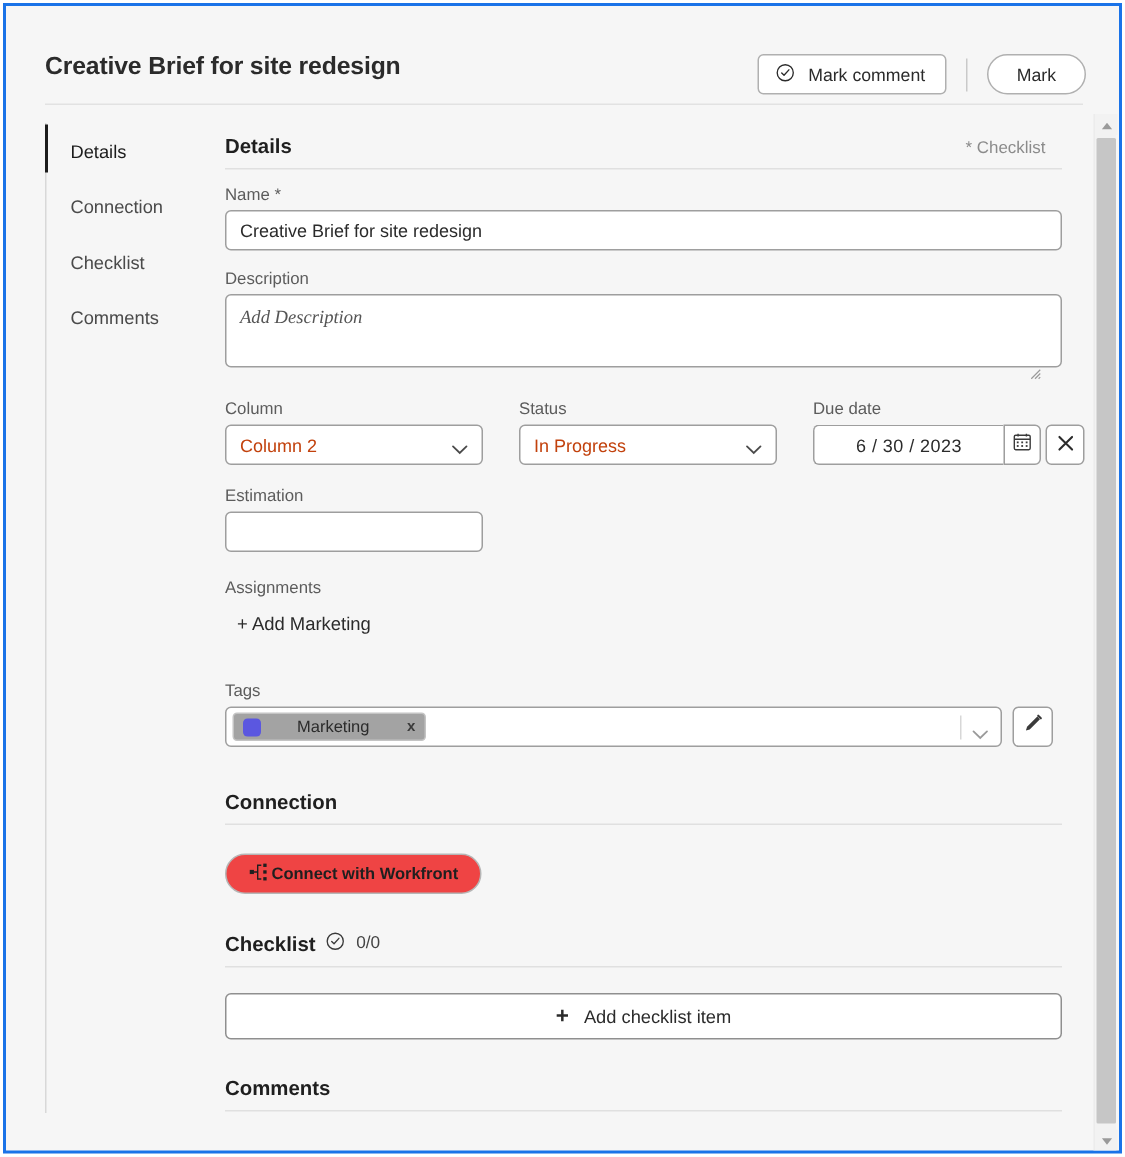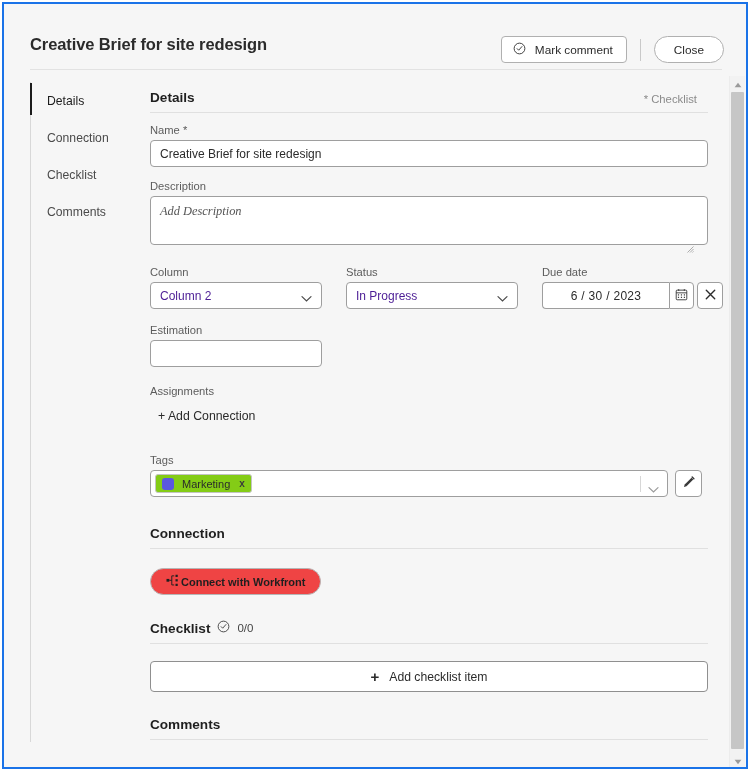--- a/index.html
+++ b/index.html
@@ -214,21 +214,21 @@
     position: relative;
     width: 172px;
     height: 27px;
     background: #ffffff;
     border: 1px solid #9e9e9e;
     border-radius: 4px;
     display: flex;
     align-items: center;
     padding: 0 9px;
     font-size: 12px;
-    color: #4c1d95;
+    color: #c2410c;
     cursor: pointer;
   }
   .caret {
     position: absolute;
     right: 9px;
     top: 9px;
   }
   .date-wrap {
     display: flex;
     align-items: center;
@@ -306,24 +306,24 @@
     background: #ffffff;
     border: 1px solid #9e9e9e;
     border-radius: 4px;
     display: flex;
     align-items: center;
     padding: 0 4px;
   }
   .tag-chip {
     display: flex;
     align-items: center;
-    gap: 8px;
+    gap: 24px;
     height: 19px;
     padding: 0 6px;
-    background: #84cc16;
+    background: #a3a3a3;
     border: 1px solid #c4c4c4;
     border-radius: 3px;
     font-size: 11px;
     color: #2b2b2b;
   }
   .tag-swatch {
     width: 12px; height: 12px;
     border-radius: 3px;
   }
   .tag-x {
@@ -443,21 +443,21 @@
       <div class="btn-mark">
         <span>
           <svg width="13" height="13" viewBox="0 0 16 16">
             <circle cx="8" cy="8" r="6.6" fill="none" stroke="#2b2b2b" stroke-width="1.1"></circle>
             <path d="M5.1 8.2 L7 10.1 L11 5.6" fill="none" stroke="#2b2b2b" stroke-width="1.1" stroke-linecap="round" stroke-linejoin="round"></path>
           </svg>
         </span>
         <span>Mark comment</span>
       </div>
       <div class="hdr-divider"></div>
-      <button class="btn-close">Close</button>
+      <button class="btn-close">Mark</button>
     </div>
 
     <div class="hdr-rule"></div>
   </div>
 
   <div class="sidebar">
     <div class="side-item active">
       <span>Details</span>
     </div>
     <div class="side-item">
@@ -560,21 +560,21 @@
 
       
       <div style="height:15px"></div>
       <div class="field-label">Estimation</div>
       <input class="est-input" value="" style="">
 
       
       <div style="height:18px"></div>
       <div class="field-label">Assignments</div>
       <div style="height:5px"></div>
-      <span class="add-assignment">+ Add Connection</span>
+      <span class="add-assignment">+ Add Marketing</span>
 
       
       <div style="height:30px"></div>
       <div class="field-label">Tags</div>
       <div class="tags-row">
         <div class="tags-box">
           <div class="tag-chip">
             <span class="tag-swatch" style="background:#5b57e0"></span>
             <span>Marketing</span>
             <span class="tag-x">x</span>

